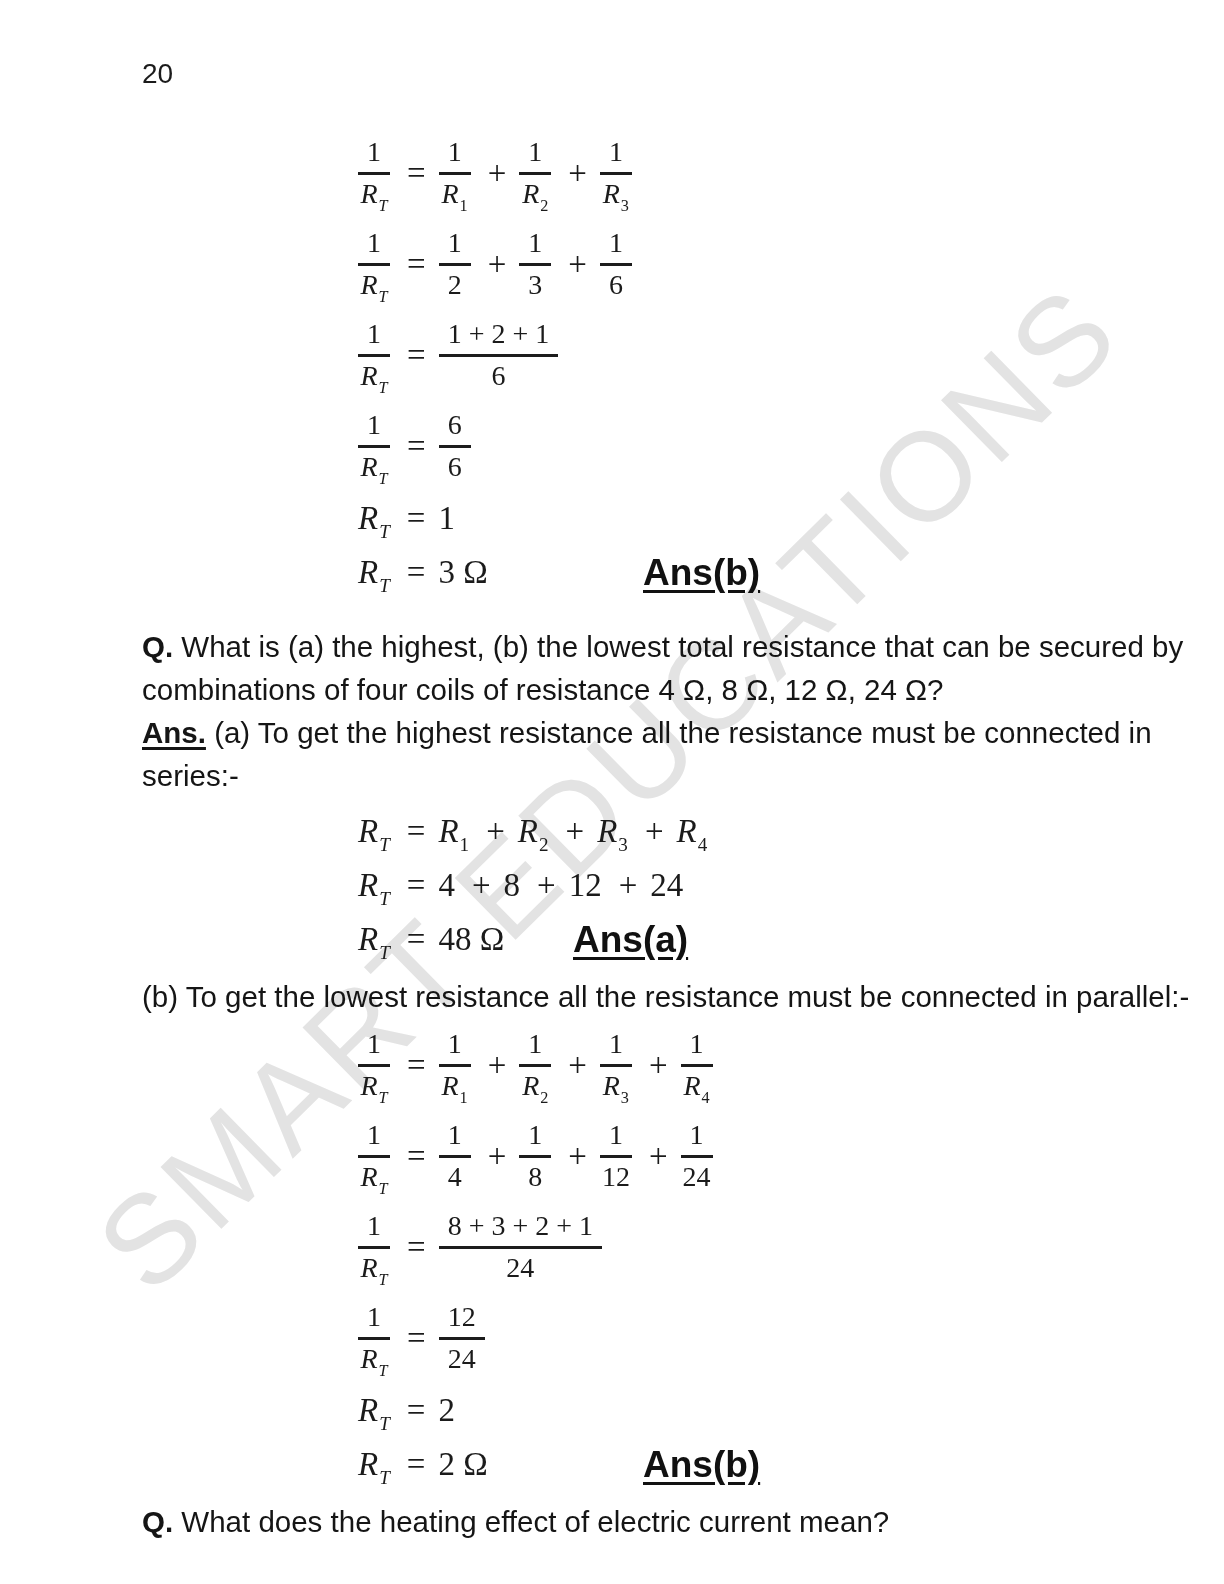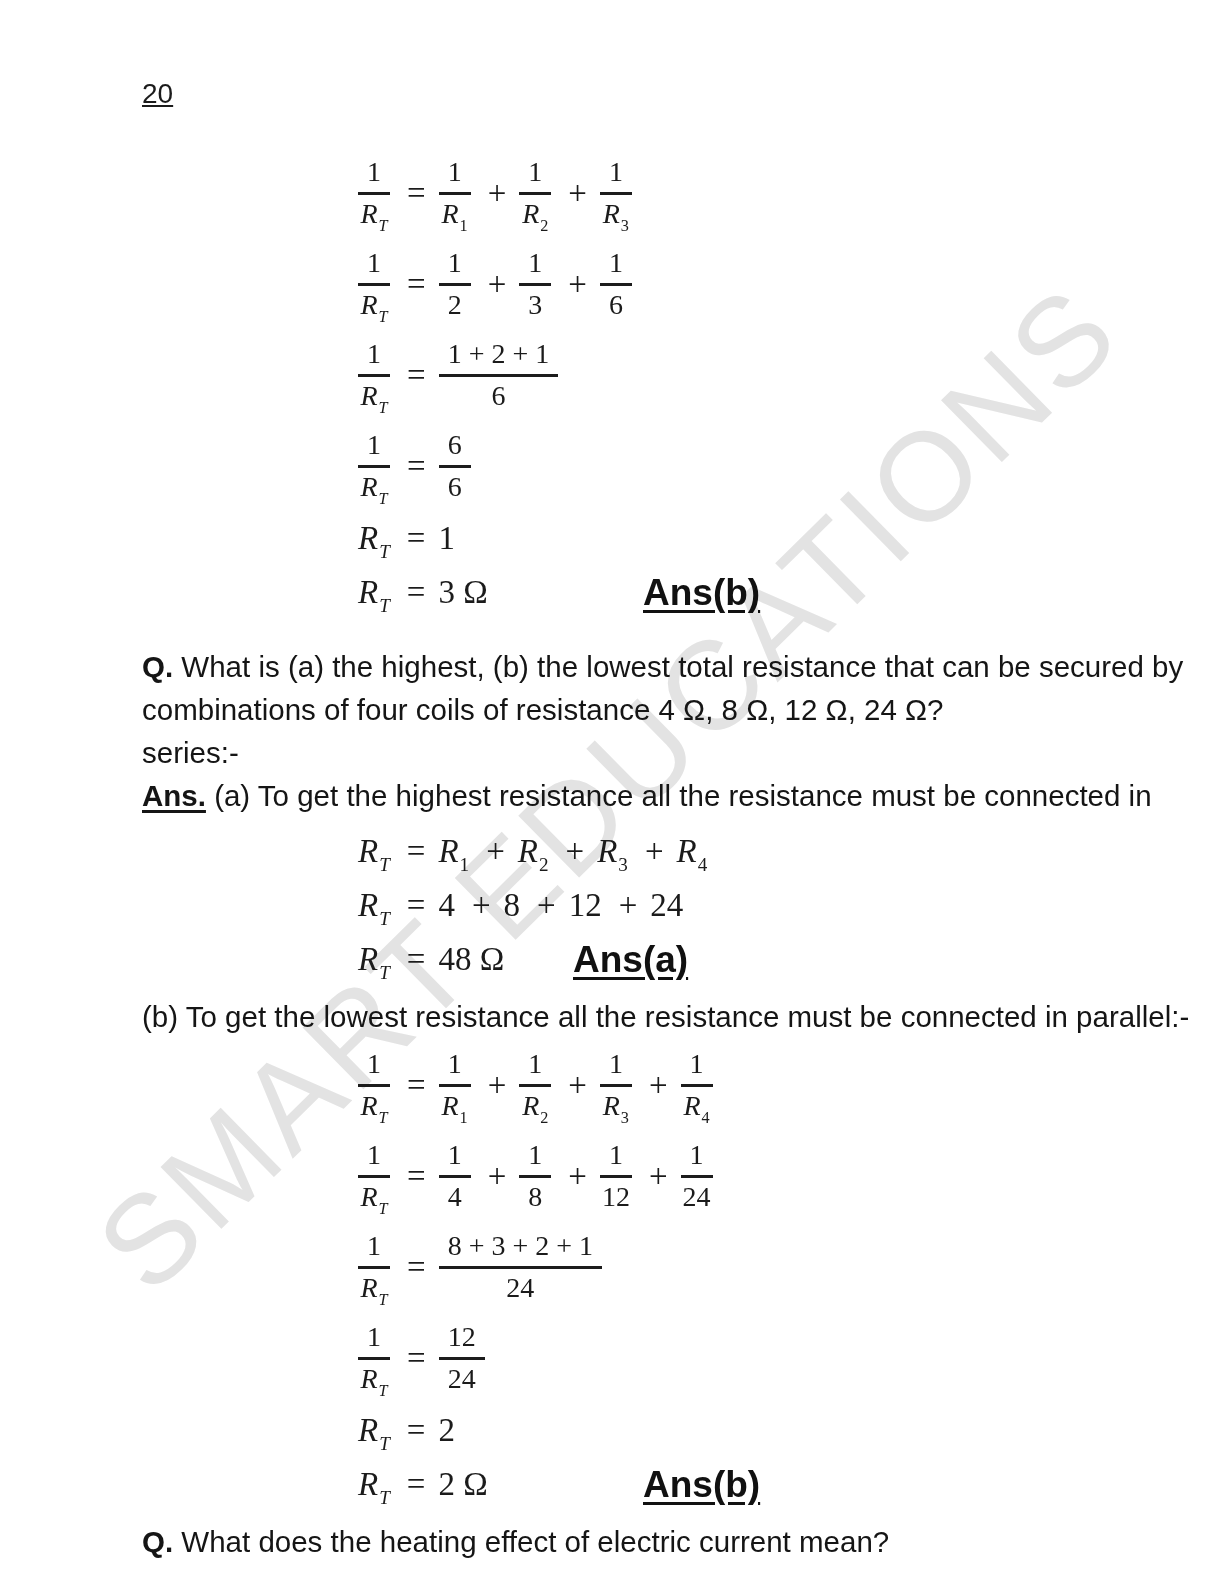--- a/index.html
+++ b/index.html
@@ -9,21 +9,21 @@
     overflow:hidden; font-family:"Liberation Sans", sans-serif; color:#161616;
   }
   .watermark {
     position:absolute; left:608px; top:788px;
     transform:translate(-50%,-50%) rotate(-44.5deg);
     font-family:"Liberation Sans", sans-serif; font-size:126px; font-weight:400;
     letter-spacing:5px; color:#e3e3e3; white-space:nowrap; z-index:0;
     user-select:none;
   }
   .content { position:relative; z-index:1; }
-  .pageno { padding:78px 0 0 142px; font-size:28px; color:#1b1b1b;text-decoration:underline; }
+  .pageno { padding:58px 0 0 142px; font-size:28px; color:#1b1b1b; }
 
   
   .eqs { margin-left:358px; font-family:"Liberation Serif", serif; color:#1b1b1b; }
   .eq-row { display:flex; align-items:center; position:relative; font-size:33px; margin-bottom:17px; }
   .eq-row i { font-style:italic; }
   .frac { display:inline-flex; flex-direction:column; align-items:center; font-size:28px; margin-right:4px; }
   .fnum { align-self:stretch; text-align:center; padding:0 9px 4px; border-bottom:3px solid #1c1c1c; }
   .fden { text-align:center; padding-top:3px; }
   .mop  { margin:0 13px; }
   .mstand { margin-right:4px; }
@@ -135,22 +135,22 @@
           <span class="eq-ans" data-ans="Ans(b)">Ans(b)</span>
         </div>
       </div>
 
     <div class="para mt-q1">
       <div><b>Q.</b><span> What is (a) the highest, (b) the lowest total resistance that can be secured by</span></div>
       <div>combinations of four coils of resistance 4 Ω, 8 Ω, 12 Ω, 24 Ω?</div>
     </div>
 
     <div class="para mt-ans1">
+      <div><b class="u">Ans.</b><span> (a) To get the highest resistance all the resistance must be connected in</span></div>
       <div>series:-</div>
-      <div><b class="u">Ans.</b><span> (a) To get the highest resistance all the resistance must be connected in</span></div>
     </div>
 
     <div class="eqs mt-eqs2">
         <div class="eq-row">
           <span class="mstand"><i>R</i><span class="msub lett">T</span></span>
           <span class="mop">=</span>
           <span class="mstand"><i>R</i><span class="msub">1</span></span>
           <span class="mop">+</span>
           <span class="mstand"><i>R</i><span class="msub">2</span></span>
           <span class="mop">+</span>

